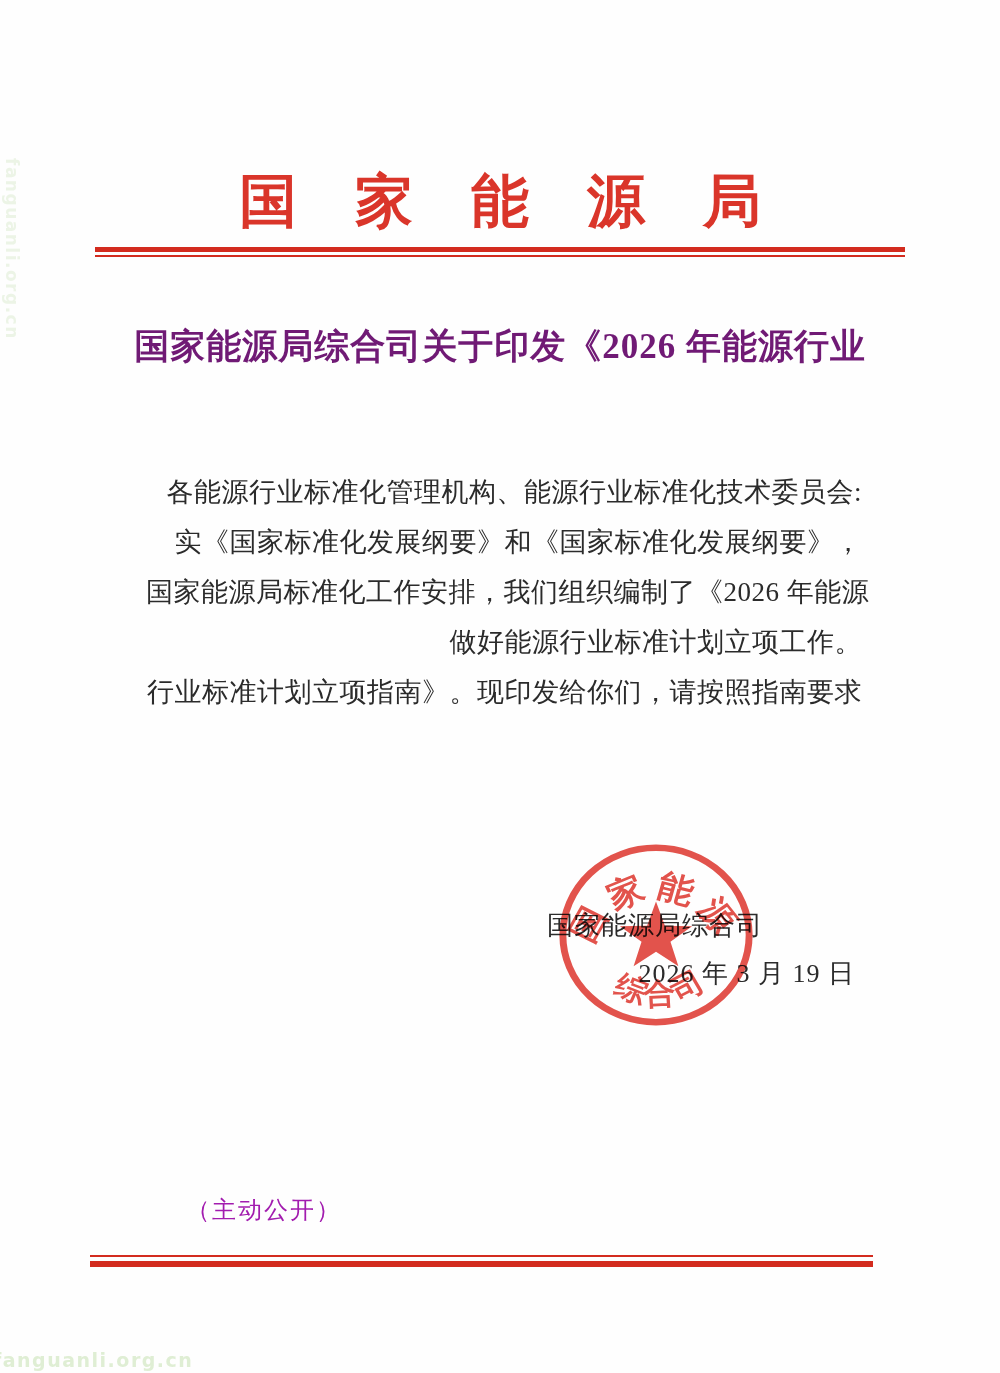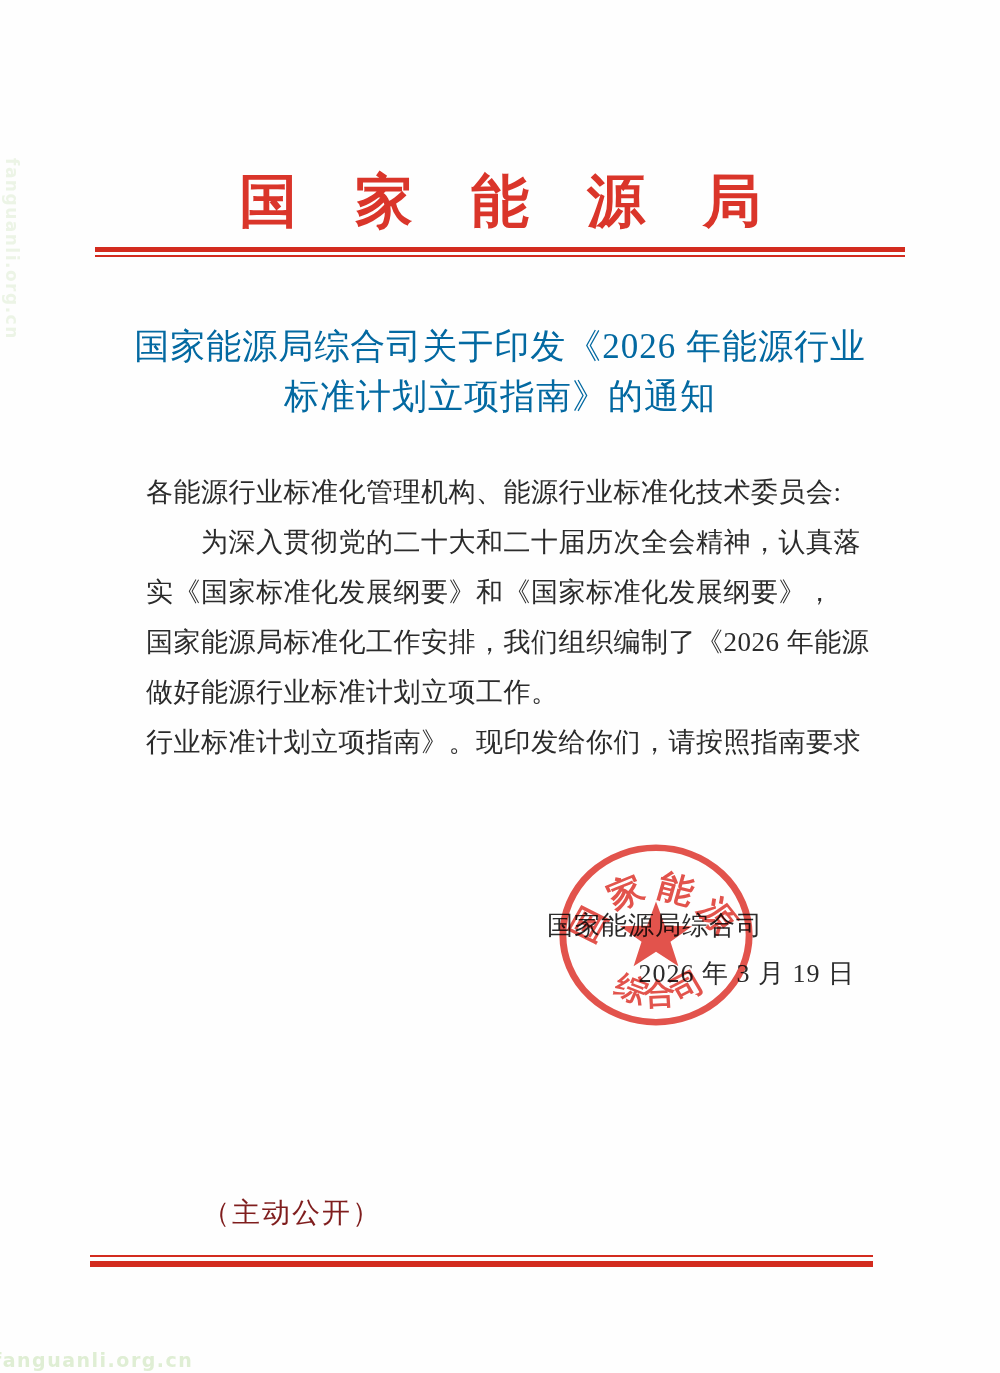--- a/index.html
+++ b/index.html
@@ -29,29 +29,29 @@
   .rule-top .thick{height:5px;margin-bottom:3px;}
   .rule-top .thin{height:2px;}
   .rule-bottom{left:90px;top:1255px;width:783px;}
   .rule-bottom .thin{height:2px;margin-bottom:4px;}
   .rule-bottom .thick{height:6px;}
 
   
   .doc-title{
     position:absolute;top:322px;left:0;width:1000px;
     text-align:center;
-    font-size:35px;font-weight:normal;color:#0369a1;
+    font-size:35px;font-weight:bold;color:#701a75;
     line-height:50px;letter-spacing:1px;
   }
 
   
   .doc-body{
     position:absolute;top:467px;left:146px;width:716px;
     font-size:27px;color:#2b2b2b;
-    line-height:50px;letter-spacing:0.5px;
+    line-height:50px;letter-spacing:0.5px;text-align:right;
   }
   .doc-body .line{white-space:nowrap;}
 
   
   .sig-agency{
     position:absolute;top:908px;left:455px;width:400px;
     text-align:center;font-size:26px;color:#2b2b2b;letter-spacing:1px;
   }
   .sig-date{
     position:absolute;top:956px;left:455px;width:400px;
@@ -67,22 +67,22 @@
   }
   .seal .stroke{stroke:#e04038;fill:none;}
   .seal .fill{fill:#e04038;}
   .seal text{
     font-family:"Liberation Serif","DejaVu Serif",serif;
     font-weight:bold;fill:#e04038;
   }
 
   
   .disclosure{
-    position:absolute;top:1194px;left:202px;
-    font-size:28px;color:#7f1d1d;letter-spacing:2px;
+    position:absolute;top:1194px;left:186px;
+    font-size:24px;color:#a21caf;letter-spacing:2px;
   }
 
   
   .wm-bottom{
     position:absolute;left:-7px;top:1349px;
     font-family:"DejaVu Sans","Liberation Sans",sans-serif;
     font-weight:bold;font-size:19px;letter-spacing:1.5px;
     color:#dfeed4;white-space:nowrap;
   }
   .wm-left{
@@ -100,26 +100,24 @@
 
   <div class="letterhead">国家能源局</div>
 
   <div class="rule rule-top">
     <div class="bar thick"></div>
     <div class="bar thin"></div>
   </div>
 
   <div class="doc-title">
     <div>国家能源局综合司关于印发《2026 年能源行业</div>
-    <div>标准计划立项指南》的通知</div>
   </div>
 
   <div class="doc-body">
     <div class="line">各能源行业标准化管理机构、能源行业标准化技术委员会:</div>
-    <div class="line">　　为深入贯彻党的二十大和二十届历次全会精神，认真落</div>
     <div class="line">实《国家标准化发展纲要》和《国家标准化发展纲要》，</div>
     <div class="line">国家能源局标准化工作安排，我们组织编制了《2026 年能源</div>
     <div class="line">做好能源行业标准计划立项工作。</div>
     <div class="line">行业标准计划立项指南》。现印发给你们，请按照指南要求</div>
   </div>
 
   <div class="sig-agency">国家能源局综合司</div>
 
   <div class="sig-date">2026 年 3 月 19 日</div>
 

